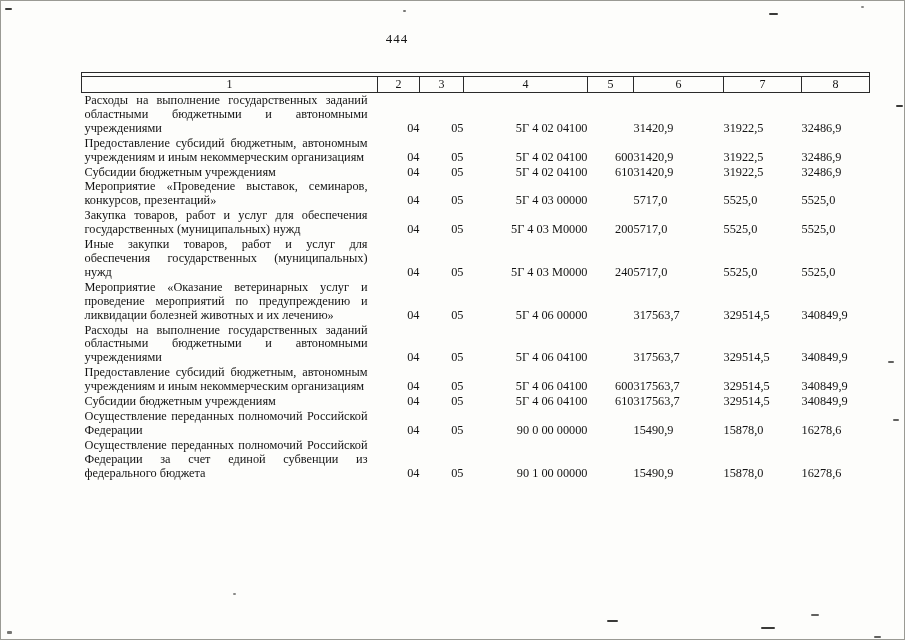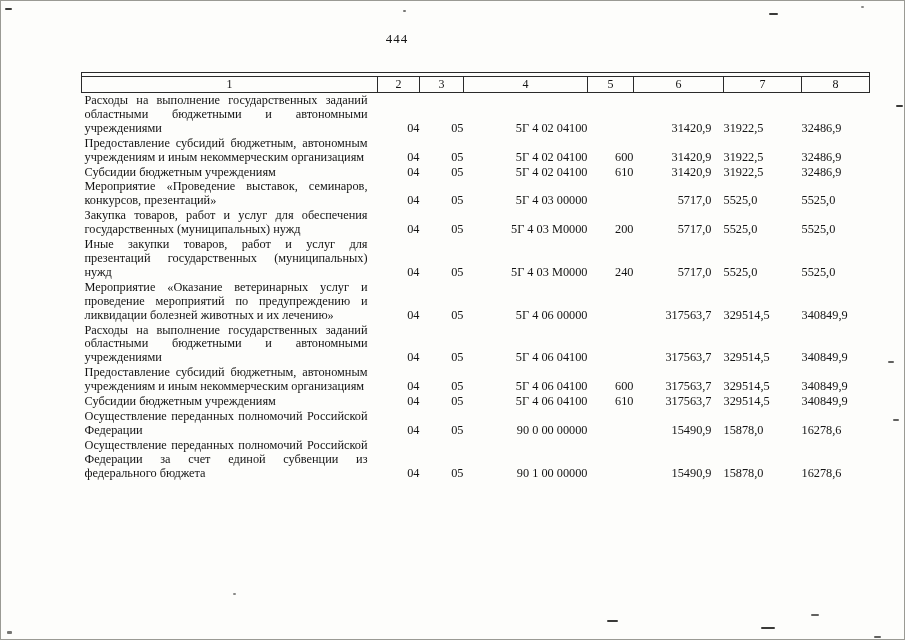--- a/index.html
+++ b/index.html
@@ -53,21 +53,21 @@
     vertical-align: middle;
   }
   tbody td {
     vertical-align: bottom;
     padding: 0;
     line-height: 13.9px;
   }
   tbody tr { page-break-inside: avoid; }
   td.c1 { text-align: justify; padding-left: 3px; padding-right: 10px; }
   td.c2, td.c3, td.c4, td.c5 { text-align: right; margin-top: 7px; }
-  td.c6 { text-align: right; padding-right: 12px; margin-top: 32px; }
+  td.c6 { text-align: left; padding-right: 12px; margin-top: 32px; }
   td.c7 { text-align: left; padding-right: 10px; }
   td.c8 { text-align: left; padding-right: 5px; }
   tbody td { padding-top: 1px; }
   .artifact {
     position: absolute;
     background: #3a3a38;
     border-radius: 1px;
   }
 </style>
 </head>
@@ -148,21 +148,21 @@
           <td class="c1">Закупка товаров, работ и услуг для обеспечения государственных (муниципальных) нужд</td>
           <td class="c2">04</td>
           <td class="c3">05</td>
           <td class="c4">5Г 4 03 М0000</td>
           <td class="c5">200</td>
           <td class="c6">5717,0</td>
           <td class="c7">5525,0</td>
           <td class="c8">5525,0</td>
         </tr>
         <tr>
-          <td class="c1">Иные закупки товаров, работ и услуг для презентаций государственных (муниципальных) нужд</td>
+          <td class="c1">Иные закупки товаров, работ и услуг для обеспечения государственных (муниципальных) нужд</td>
           <td class="c2">04</td>
           <td class="c3">05</td>
           <td class="c4">5Г 4 03 М0000</td>
           <td class="c5">240</td>
           <td class="c6">5717,0</td>
           <td class="c7">5525,0</td>
           <td class="c8">5525,0</td>
         </tr>
         <tr>
           <td class="c1">Мероприятие «Оказание ветеринарных услуг и проведение мероприятий по предупреждению и ликвидации болезней животных и их лечению»</td>

